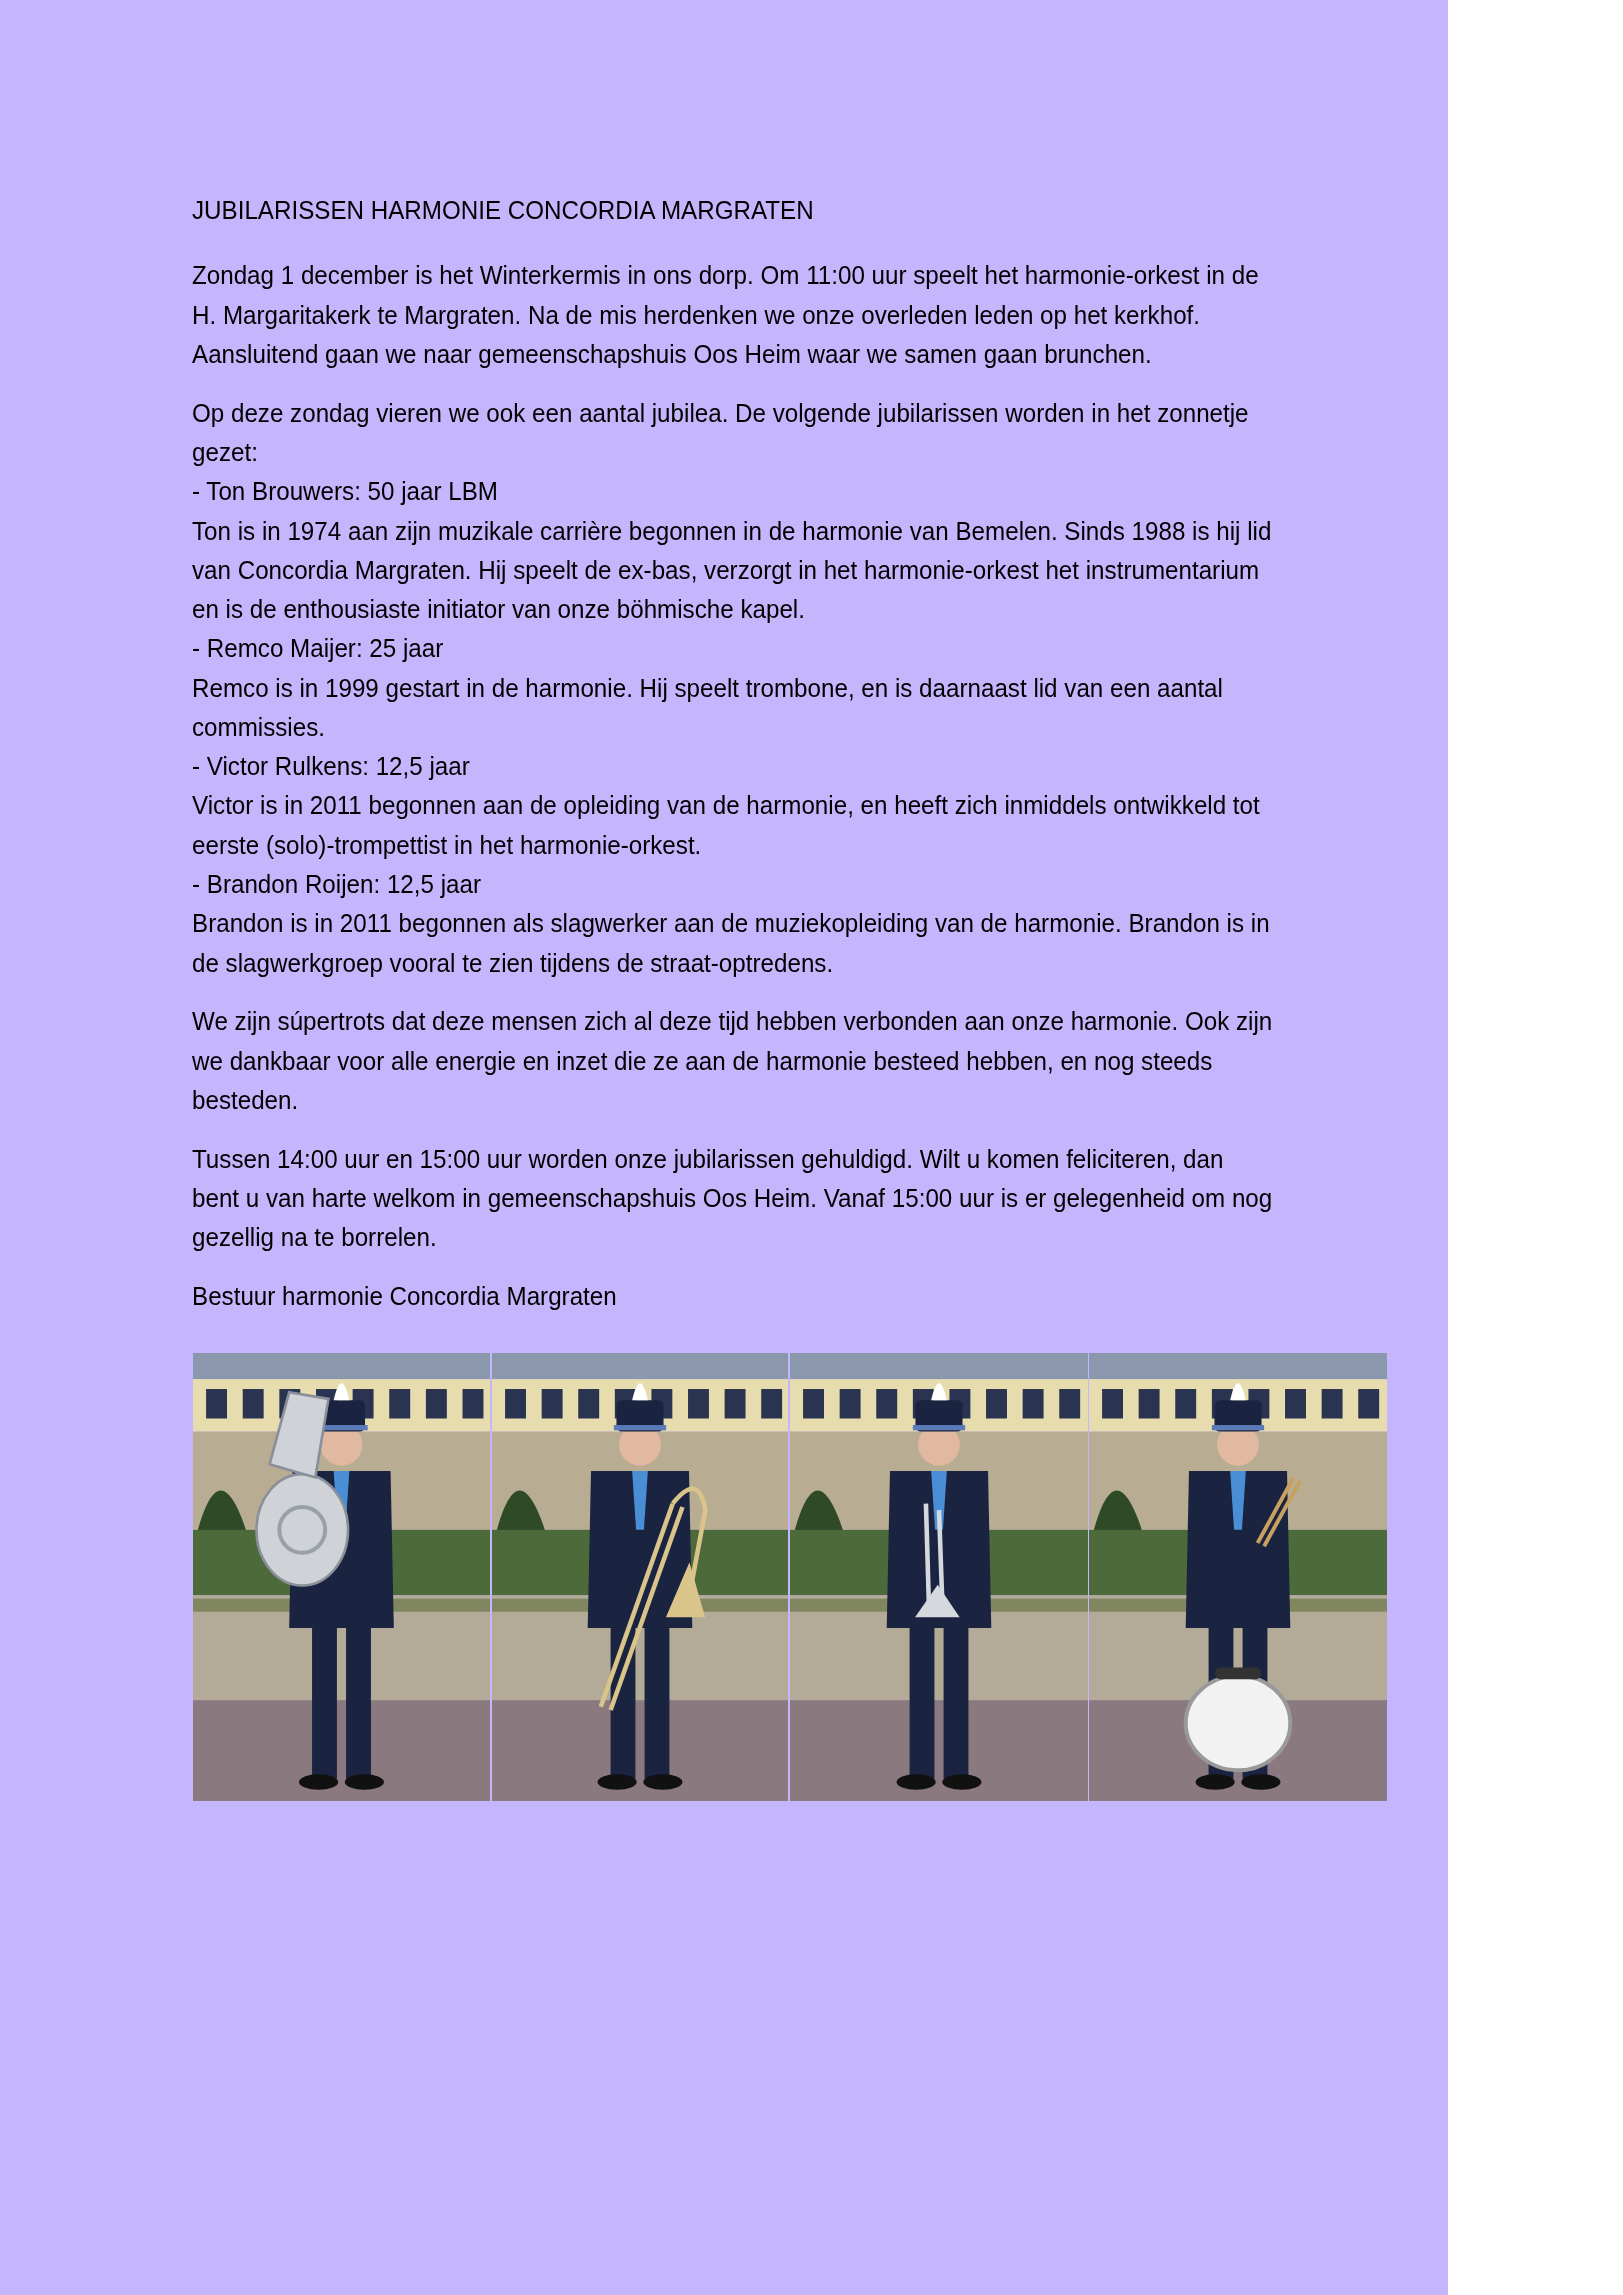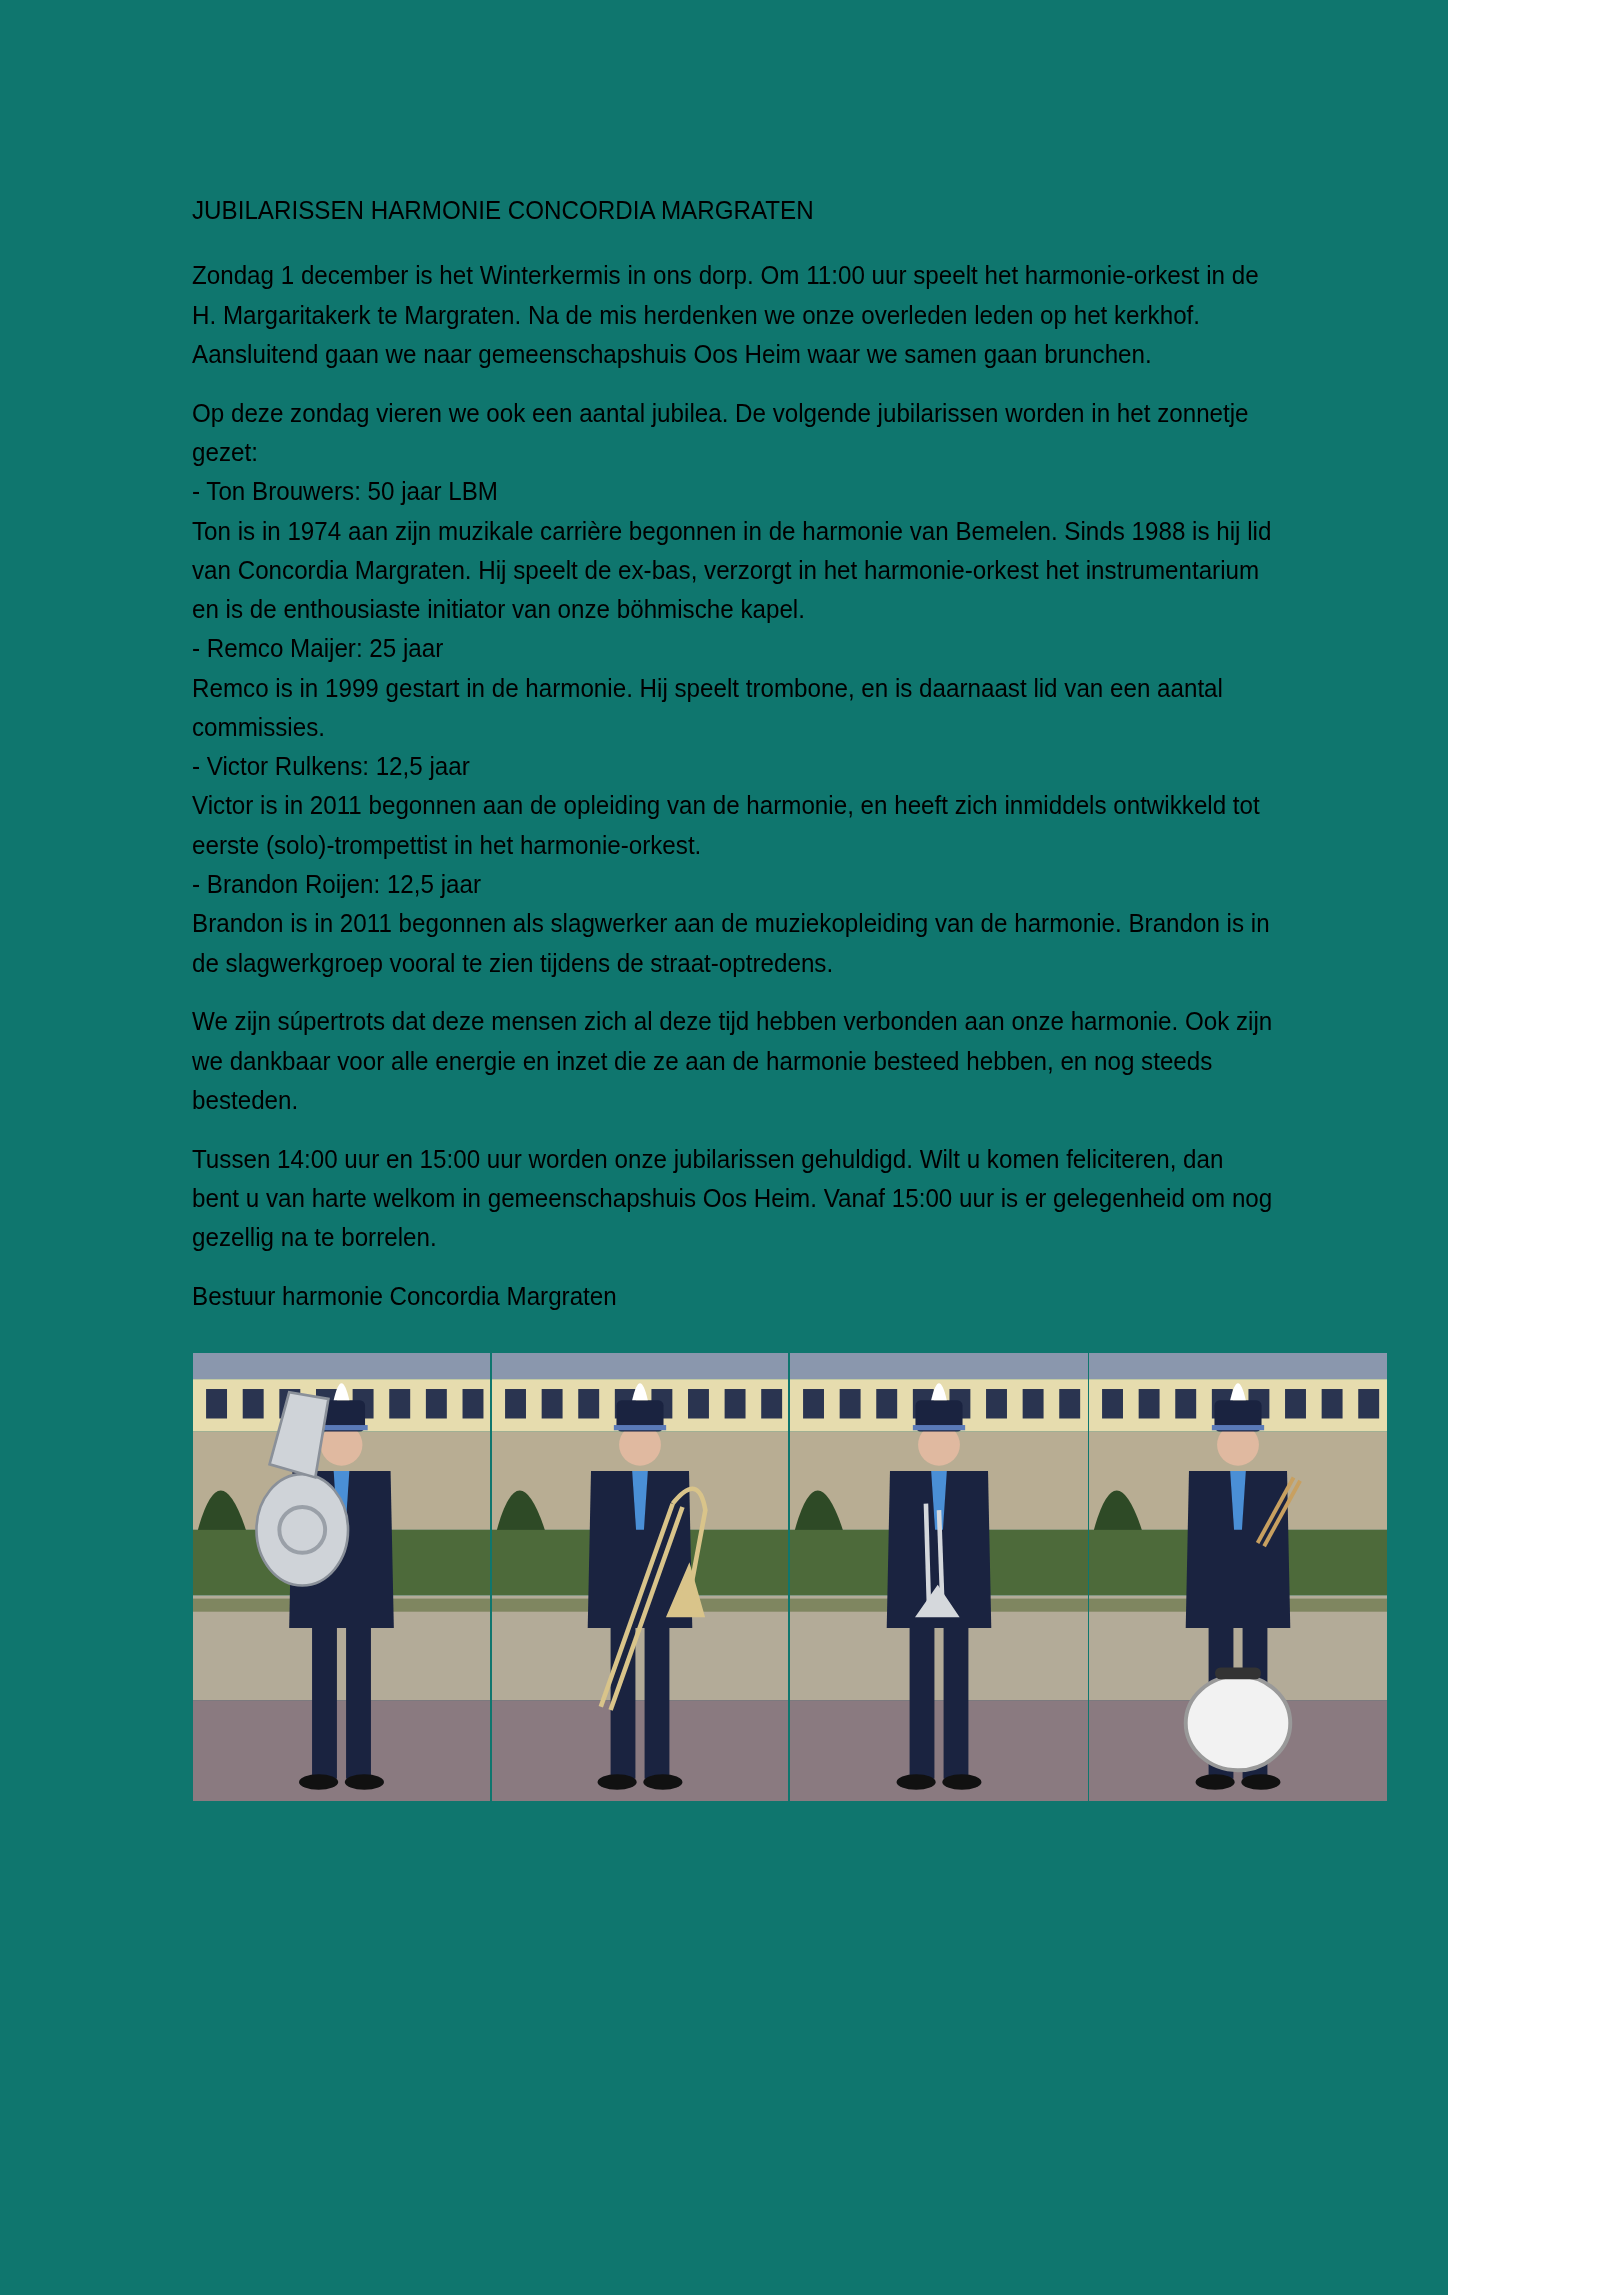--- a/index.html
+++ b/index.html
@@ -1,17 +1,17 @@
 <!DOCTYPE html>
 <html style="font-size:10.5px"><head>
 <meta charset="utf-8">
 <style>
   html, body { margin: 0; padding: 0; background: #ffffff; }
   body { width: 1623px; height: 2295px; position: relative; overflow: hidden; }
-  .page { position: absolute; left: 0; top: 0; width: 1448px; height: 2295px; background: #0f766e; }
+  .page { position: absolute; left: 0; top: 0; width: 1448px; height: 2295px; background: #c4b5fd; }
   .line {
     position: absolute;
     left: 192px;
     font-family: "Liberation Sans", sans-serif;
     font-size: 26px;
     line-height: 31px;
     color: #000;
     white-space: nowrap;
     transform-origin: 0 0;
     transform: scaleX(0.93);

